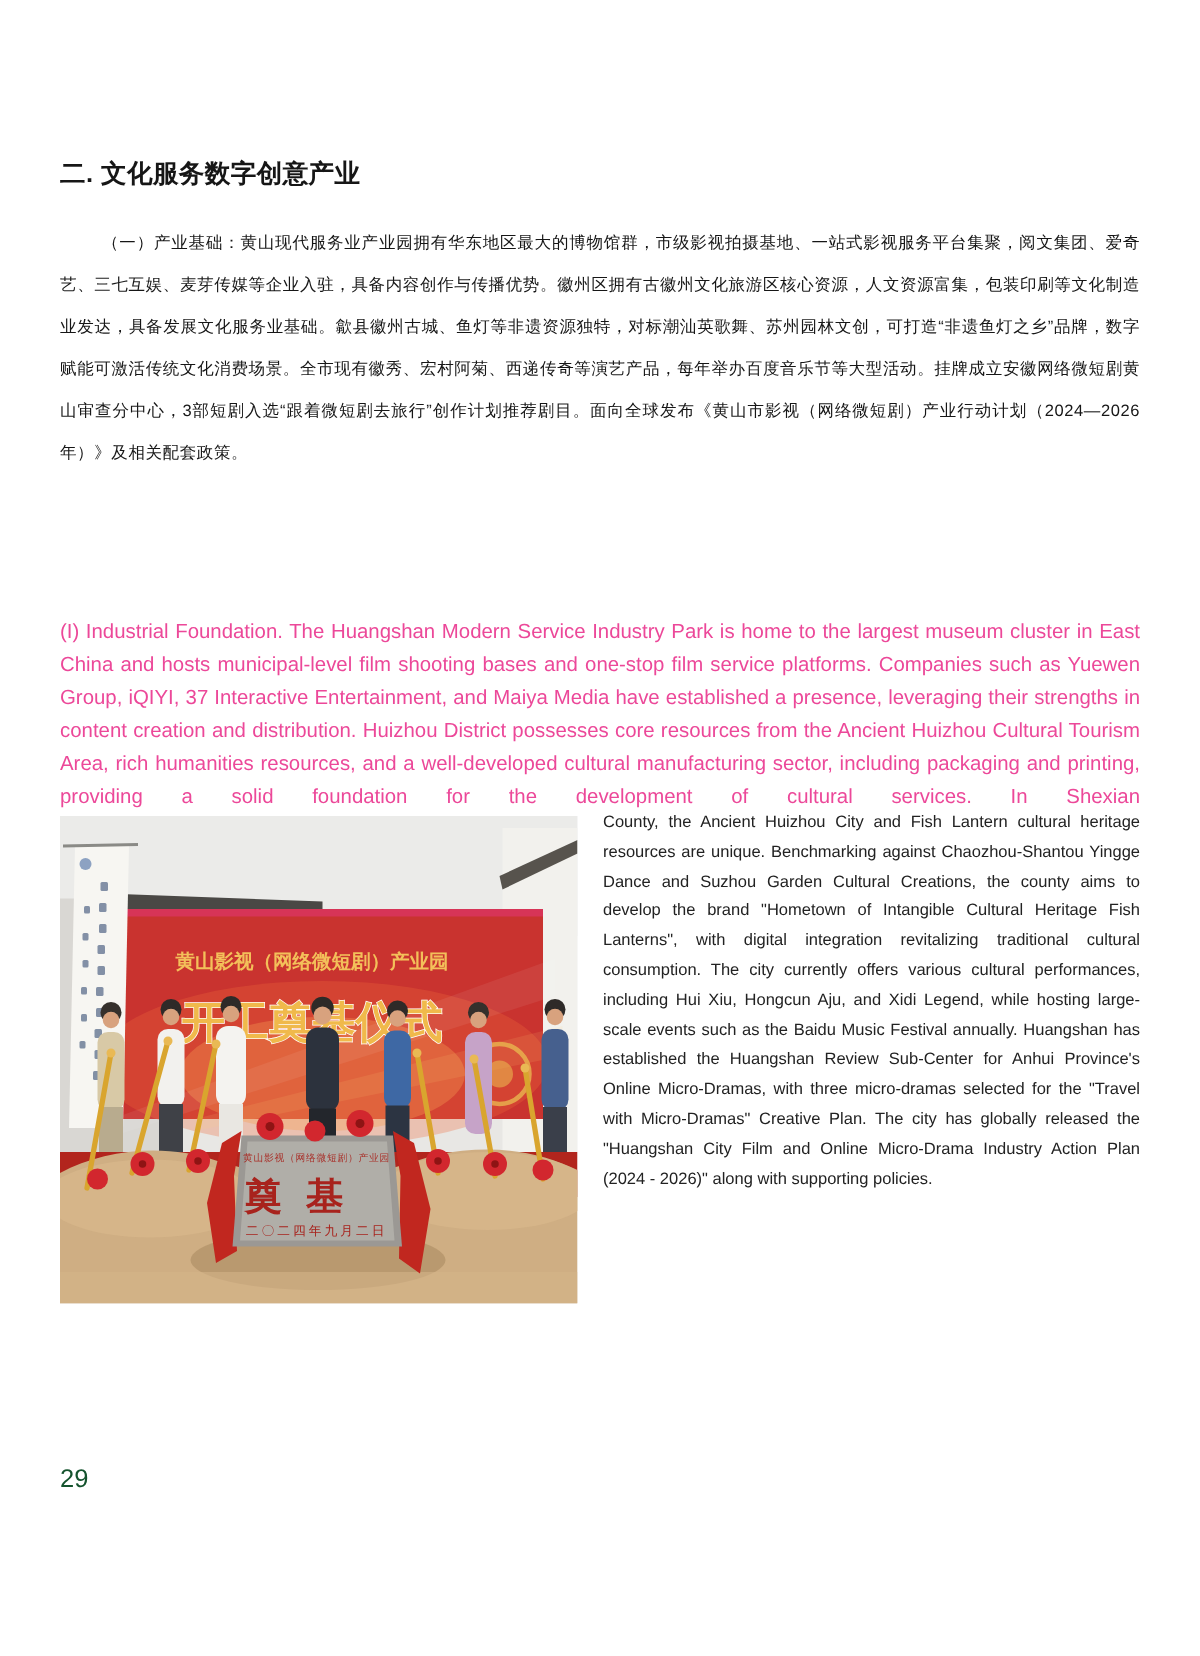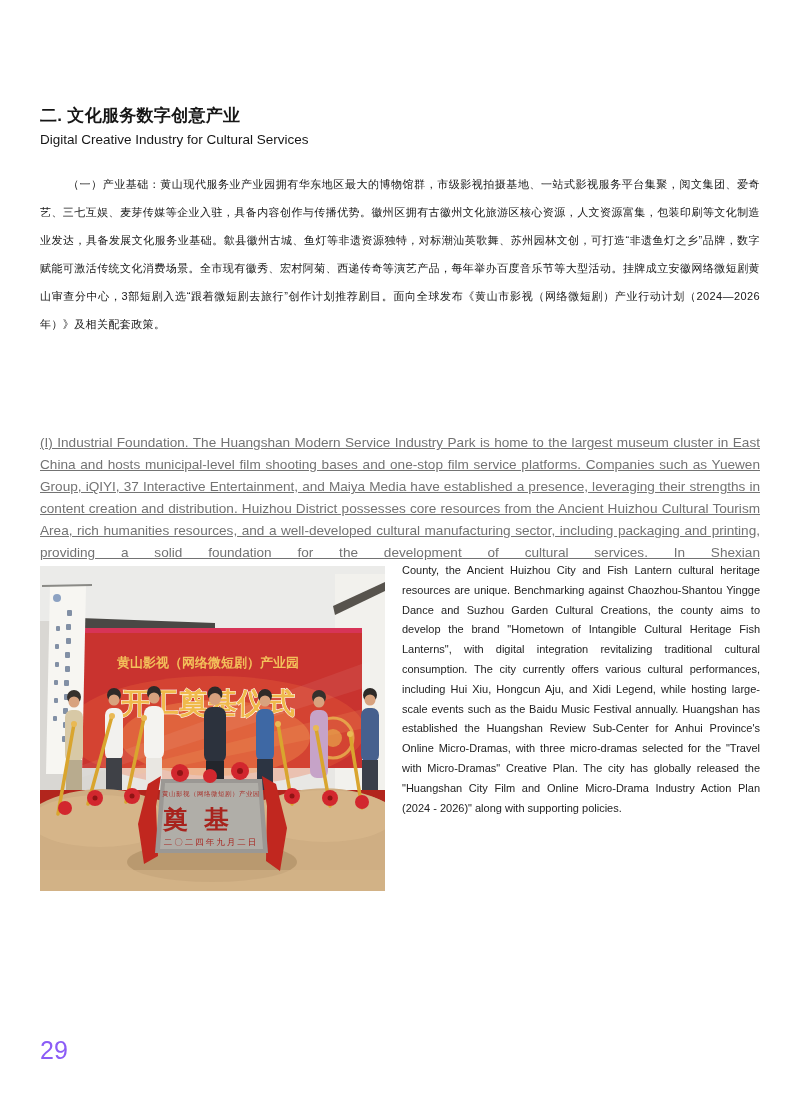--- a/index.html
+++ b/index.html
@@ -30,50 +30,49 @@
     text-indent:2.55em;
     letter-spacing:0.4px;
     height:226px; overflow:hidden;
   }
 
   .para-en1 {
     margin:36px 0 0 0;
     font-size:13.6px; line-height:22px;
     text-align:justify;
     text-align-last:justify;
-    color:#737373;
-    height:132px; overflow:hidden;text-decoration:underline;
+    color:#ec4899;
+    height:132px; overflow:hidden;
   }
 
   .media-row { margin-top:2px; display:flex; align-items:flex-start; }
   .photo { flex:0 0 auto; display:block; }
   .para-en2 {
     flex:1 1 auto;
     margin:-5px 0 0 17px;
     font-size:11px; line-height:19.8px;
     text-align:justify;
     color:#222;
     height:348px; overflow:hidden;
   }
 
   .page-number {
-    position:absolute; left:40px; top:1036px;
-    font-size:25px; color:#8b5cf6;
+    position:absolute; left:40px; top:976px;
+    font-size:17px; color:#14532d;
   }
 
   svg text { font-family:"Liberation Sans", sans-serif; }
 </style>
 </head>
 <body>
 
 <div class="page">
   <div class="content">
 
     <h1 class="title-zh">二. 文化服务数字创意产业</h1>
-    <div class="title-en">Digital Creative Industry for Cultural Services</div>
 
     <p class="para-zh">（一）产业基础：黄山现代服务业产业园拥有华东地区最大的博物馆群，市级影视拍摄基地、一站式影视服务平台集聚，阅文集团、爱奇艺、三七互娱、麦芽传媒等企业入驻，具备内容创作与传播优势。徽州区拥有古徽州文化旅游区核心资源，人文资源富集，包装印刷等文化制造业发达，具备发展文化服务业基础。歙县徽州古城、鱼灯等非遗资源独特，对标潮汕英歌舞、苏州园林文创，可打造“非遗鱼灯之乡”品牌，数字赋能可激活传统文化消费场景。全市现有徽秀、宏村阿菊、西递传奇等演艺产品，每年举办百度音乐节等大型活动。挂牌成立安徽网络微短剧黄山审查分中心，3部短剧入选“跟着微短剧去旅行”创作计划推荐剧目。面向全球发布《黄山市影视（网络微短剧）产业行动计划（2024—2026年）》及相关配套政策。</p>
 
     <p class="para-en1">(I) Industrial Foundation. The Huangshan Modern Service Industry Park is home to the largest museum cluster in East China and hosts municipal-level film shooting bases and one-stop film service platforms. Companies such as Yuewen Group, iQIYI, 37 Interactive Entertainment, and Maiya Media have established a presence, leveraging their strengths in content creation and distribution. Huizhou District possesses core resources from the Ancient Huizhou Cultural Tourism Area, rich humanities resources, and a well-developed cultural manufacturing sector, including packaging and printing, providing a solid foundation for the development of cultural services. In Shexian</p>
 
     <div class="media-row">
 
       <svg class="photo" width="345" height="325" viewBox="0 0 345 325" role="img">
 
         <rect x="0" y="0" width="345" height="325" fill="#e8e7e4"></rect>

